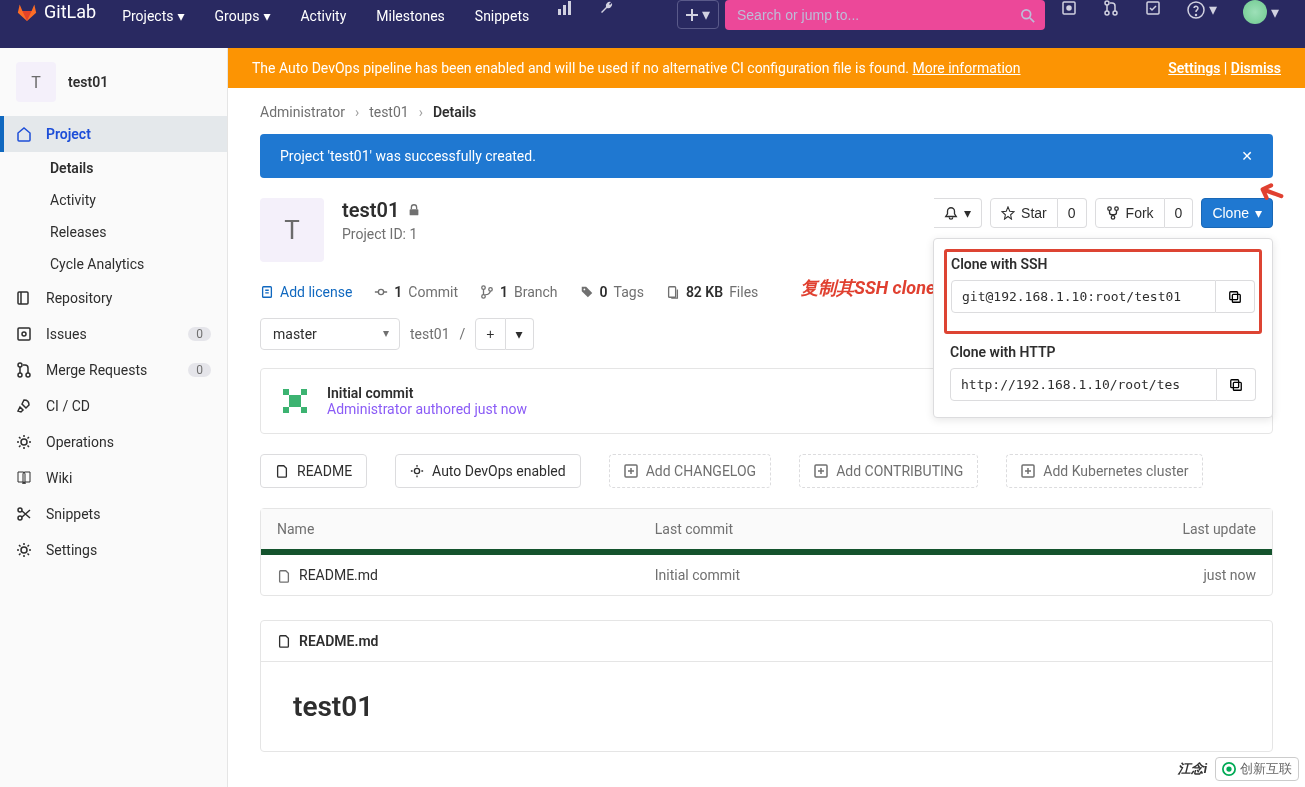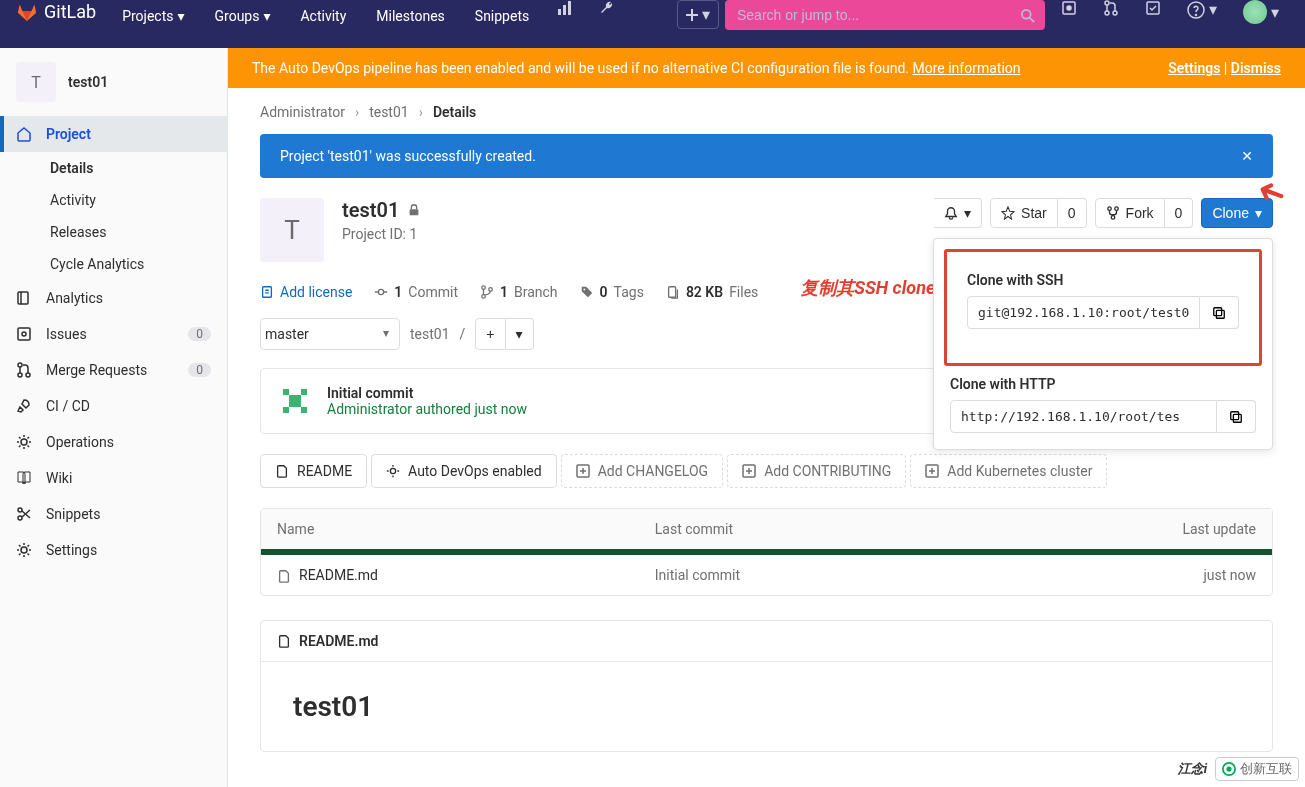--- a/index.html
+++ b/index.html
@@ -49,37 +49,37 @@
 .stats-row { display: flex; gap: 22px; color: #1068bf; font-size: 14px; margin-bottom: 18px; flex-wrap: wrap; align-items: flex-end; }
 .stats-row .stat { display: flex; align-items: center; gap: 6px; cursor: pointer; }
 .stats-row .stat .k { color: #2e2e2e; font-weight: 600; }
 .stats-row .stat .u { color: #707070; }
 .annotation { color: #e04030; font-style: italic; font-weight: bold; font-size: 18px; text-shadow: 1px 1px 1px #fff; margin-left: 20px;}
 .clone-drop { position: absolute; right: 0; top: 40px; width: 340px; background: #fff; border: 1px solid #dcdcde; border-radius: 4px; padding: 16px; box-shadow: 0 2px 8px rgba(0,0,0,0.1); z-index: 50; }
 .clone-drop h5 { font-size: 14px; font-weight: 600; margin-bottom: 8px; }
 .clone-field { display: flex; margin-bottom: 14px; }
 .clone-field input { flex: 1; border: 1px solid #dcdcde; border-radius: 4px 0 0 4px; padding: 8px 10px; font-family: Menlo,Consolas,monospace; font-size: 13px; color: #2e2e2e; }
 .clone-field button { border: 1px solid #dcdcde; border-left: none; background: #fff; padding: 0 12px; border-radius: 0 4px 4px 0; cursor: pointer; }
-.clone-ssh-box { border: 3px solid #d43; padding: 20px; margin: -6px -6px 10px; border-radius: 3px;}
+.clone-ssh-box { border: 3px solid #d43; padding: 4px; margin: -6px -6px 10px; border-radius: 3px;}
 .branch-row { display: flex; align-items: center; gap: 10px; margin-bottom: 18px; }
-.sel { border: 1px solid #dcdcde; border-radius: 4px; padding: 7px 28px 7px 4px; background: #fff; position: relative; cursor: pointer; min-width: 140px; }
+.sel { border: 1px solid #dcdcde; border-radius: 4px; padding: 7px 28px 7px 12px; background: #fff; position: relative; cursor: pointer; min-width: 140px; }
 .sel::after { content: "▾"; position: absolute; right: 10px; top: 7px; color: #707070; font-size: 12px; }
 .path-txt { color: #707070; }
 .sq-btn-group { display:flex; }
 .sq-btn-group .btn { padding:7px 10px; border-radius:0; }
 .sq-btn-group .btn:first-child{border-radius:4px 0 0 4px;}
 .sq-btn-group .btn:last-child{border-radius:0 4px 4px 0; border-left:none;}
 .commit-box { border: 1px solid #e5e5e5; border-radius: 4px; padding: 14px 16px; display: flex; align-items: center; gap: 14px; margin-bottom: 20px; }
 .commit-avatar { width: 36px; height: 36px; }
 .commit-title { font-weight: 600; }
-.commit-meta { color: #15803d; font-size: 14px; }
+.commit-meta { color: #8b5cf6; font-size: 14px; }
 .commit-sha { margin-left: auto; display: flex; }
 .sha-box { border: 1px solid #dcdcde; padding: 6px 12px; font-family: Menlo,Consolas,monospace; font-size: 13px; border-radius: 4px 0 0 4px; }
 .copy-btn { border: 1px solid #dcdcde; border-left: none; padding: 0 10px; background: #fff; border-radius: 0 4px 4px 0; cursor: pointer; }
-.chips-row { display: flex; gap: 4px; margin-bottom: 20px; flex-wrap: wrap; }
+.chips-row { display: flex; gap: 28px; margin-bottom: 20px; flex-wrap: wrap; }
 .chip { border: 1px solid #dcdcde; border-radius: 4px; padding: 8px 14px; cursor: pointer; display: flex; align-items: center; gap: 8px; font-size: 14px; }
 .chip.dashed { border-style: dashed; color: #707070; }
 .files-table { width: 100%; border: 1px solid #e5e5e5; border-radius: 4px; border-collapse: separate; border-spacing: 0; margin-bottom: 24px; }
 .files-table th, .files-table td { text-align: left; padding: 12px 16px; font-size: 14px; border-bottom: 6px solid #14532d; }
 .files-table th { color: #707070; font-weight: 400; background: #fafafa; }
 .files-table td.right, .files-table th.right { text-align: right; }
 .files-table tr:last-child td { border-bottom: none; }
 .readme-box { border: 1px solid #e5e5e5; border-radius: 4px; }
 .readme-head { padding: 12px 16px; border-bottom: 1px solid #e5e5e5; font-weight: 600; display: flex; align-items: center; gap: 8px; }
 .readme-body { padding: 28px 32px; }
@@ -176,21 +176,21 @@
   </div>
   <div class="side-sub active">Details</div>
   <div class="side-sub">Activity</div>
   <div class="side-sub">Releases</div>
   <div class="side-sub">Cycle Analytics</div>
   <div class="side-item">
         <svg width="16" height="16" viewBox="0 0 16 16" fill="none" stroke="currentColor" stroke-width="1.5">
           <rect x="2" y="2" width="10" height="12" rx="1"></rect>
           <path d="M5 2v12"></path>
         </svg>
-        <span>Analytics</span>
+        <span>Repository</span>
       </div>
   <div class="side-item">
         <svg width="16" height="16" viewBox="0 0 16 16" fill="none" stroke="currentColor" stroke-width="1.5">
           <rect x="2" y="2" width="12" height="12" rx="1"></rect>
           <circle cx="8" cy="8" r="2"></circle>
         </svg>
         <span>Issues</span>
         <span class="badge-count">0</span>
       </div>
   <div class="side-item">

